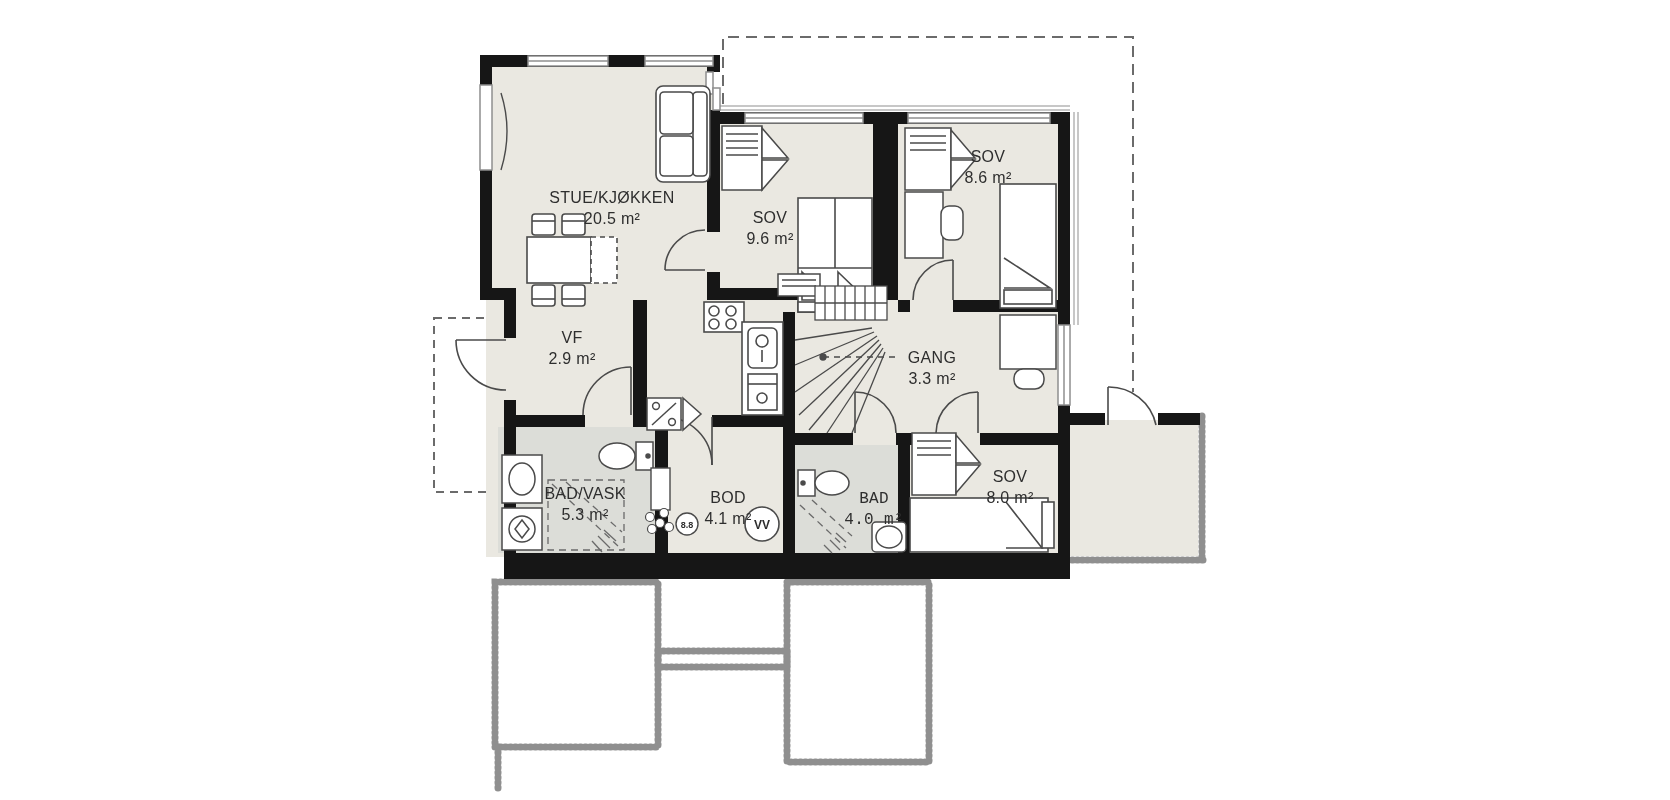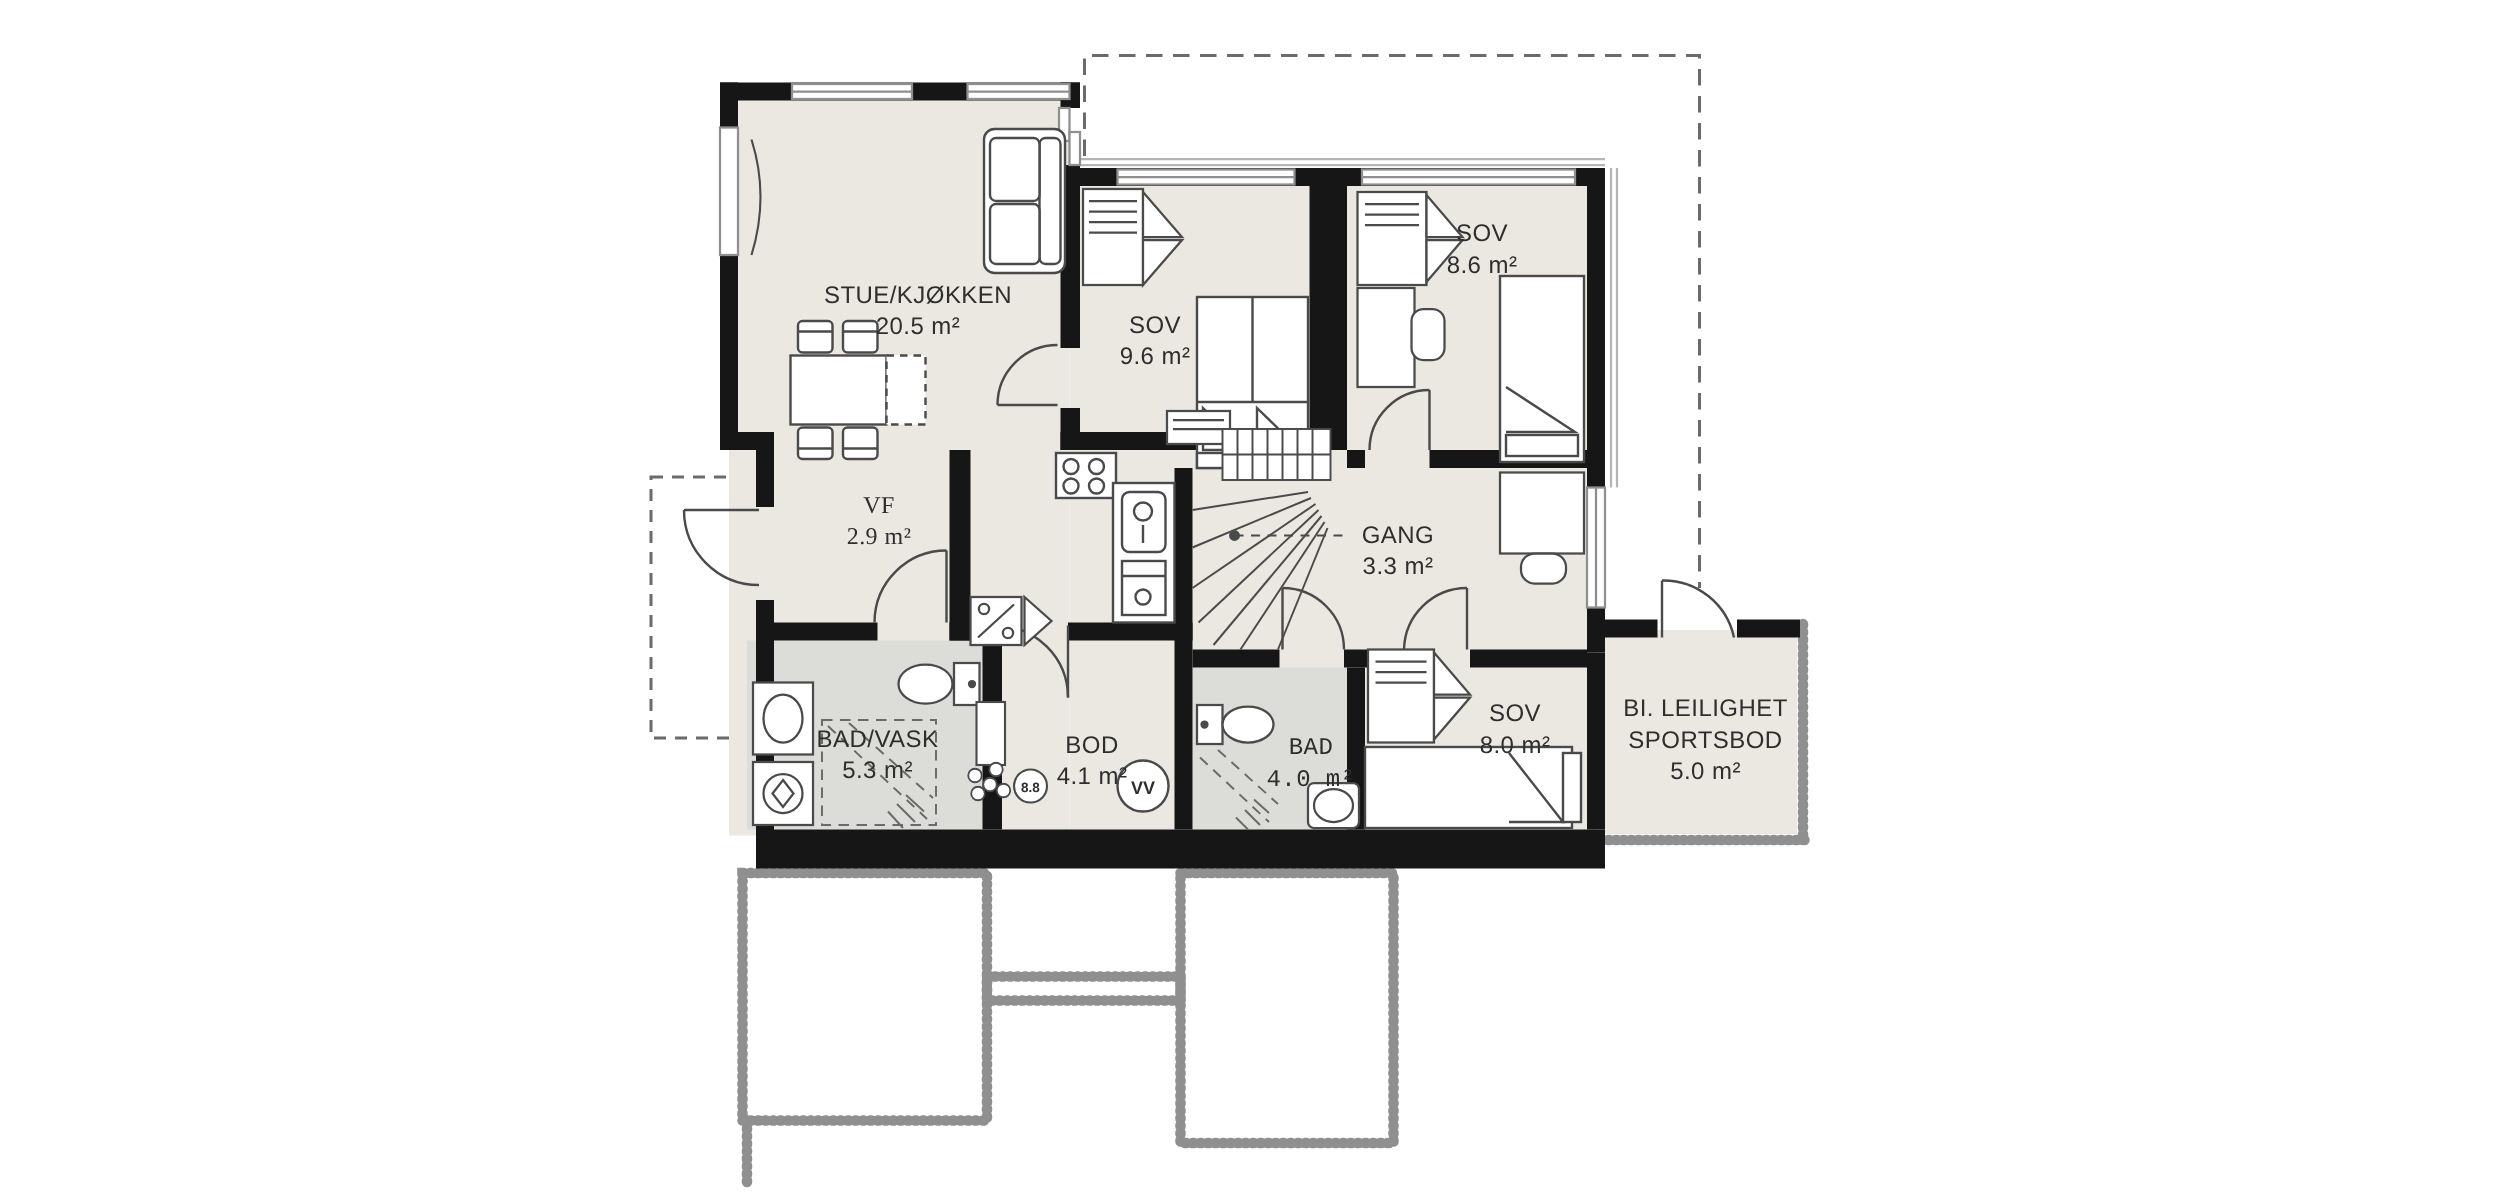--- a/index.html
+++ b/index.html
@@ -12,21 +12,21 @@
     position:absolute;transform:translate(-50%,-50%);
     text-align:center;color:#2e2e2e;font-size:16px;line-height:1.32;
     letter-spacing:.3px;white-space:nowrap;
   }
   .room-label .nm{display:block;}
   .room-label .ar{display:block;}
   
   .lbl-stue{left:612px;top:208px;}
   .lbl-sov96{left:770px;top:228px;}
   .lbl-sov86{left:988px;top:167px;}
-  .lbl-vf{left:586px;top:348px;font-family:Liberation Serif, serif;}
+  .lbl-vf{left:572px;top:348px;}
   .lbl-gang{left:932px;top:368px;}
   .lbl-badvask{left:585px;top:472px;margin-top:32px;}
   .lbl-bod{left:728px;top:508px;}
   .lbl-bad{left:874px;top:510px;font-family:Liberation Mono, monospace;}
   .lbl-sov80{left:1010px;top:487px;}
   .lbl-sportsbod{left:1137px;top:494px;}
 </style>
 </head>
 <body>
 
@@ -367,19 +367,14 @@
     <span class="ar">4.1 m²</span>
   </div>
   <div class="room-label lbl-bad">
     <span class="nm">BAD</span>
     <span class="ar">4.0 m²</span>
   </div>
   <div class="room-label lbl-sov80">
     <span class="nm">SOV</span>
     <span class="ar">8.0 m²</span>
   </div>
-  <div class="room-label lbl-sportsbod">
-    <span class="nm">BI. LEILIGHET</span>
-    <span class="nm">SPORTSBOD</span>
-    <span class="ar">5.0 m²</span>
-  </div>
 
 </div>
 
 </body></html>

